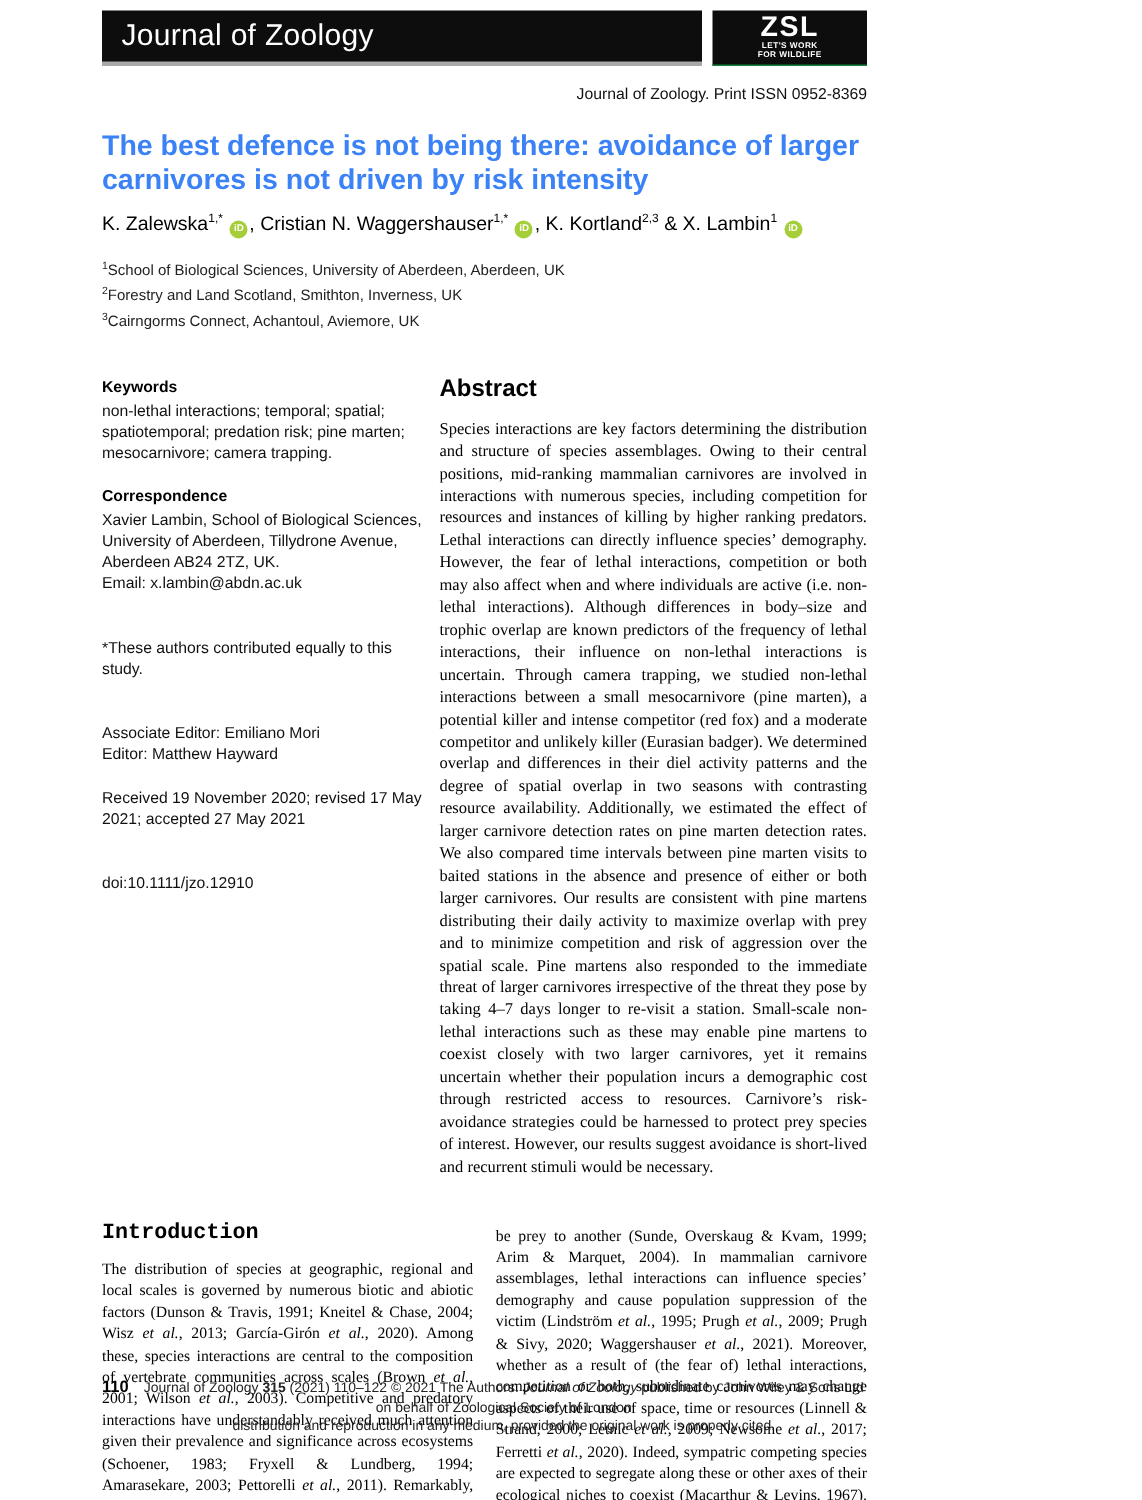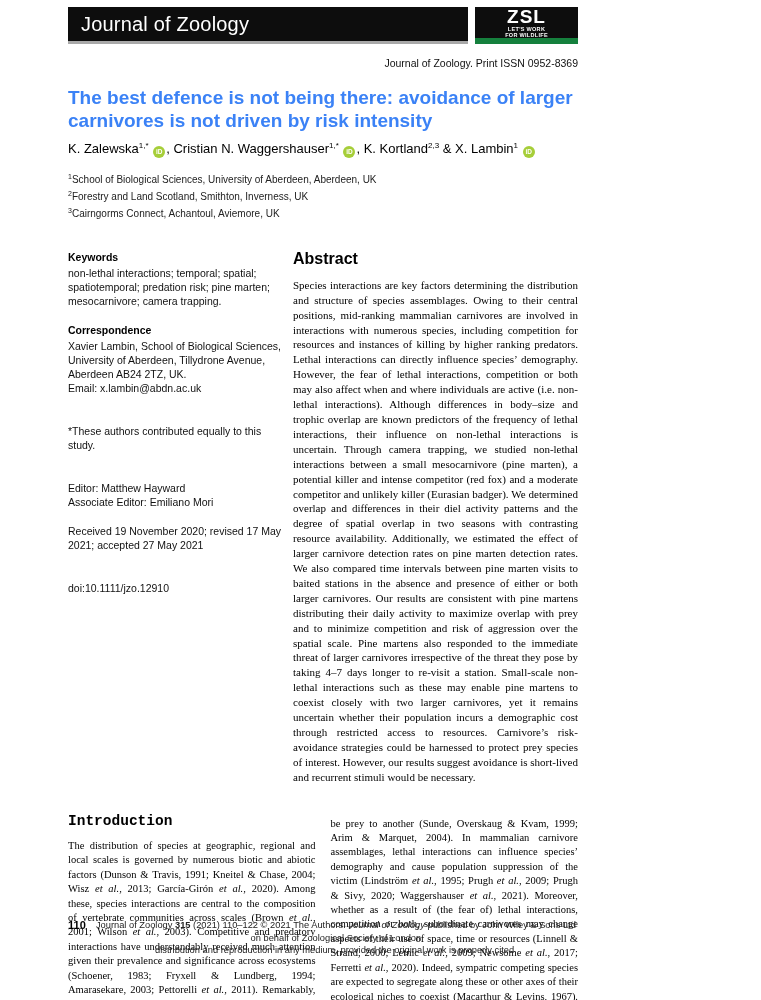--- a/index.html
+++ b/index.html
@@ -17,21 +17,21 @@
   .journal-bar {
     flex: 1; background: #0d0d0d; color: #fff;
     display: flex; align-items: center;
     padding-left: 13px; margin-right: 7px;
     font-size: 20px; letter-spacing: 0.2px;
     border-bottom: 3px solid #a9a9a9;
   }
   .zsl-box {
     width: 103px; background: #0d0d0d; color: #fff;
     display: flex; flex-direction: column; align-items: center; justify-content: center;
-    border-bottom: 6px solid #15803d;
+    border-bottom: 1px solid #15803d;
   }
   .zsl-main { font-size: 19px; font-weight: bold; letter-spacing: 1px; line-height: 18px; }
   .zsl-tag { font-size: 5.5px; font-weight: bold; line-height: 6px; letter-spacing: 0.3px; }
 
   .issn-line { text-align: right; margin-top: 13px; font-size: 10.5px; color: #111; }
 
   
   .article-title { margin-top: 17px; font-size: 19px; font-weight: bold; line-height: 23px; color: #3b82f6; }
   .authors-line { margin-top: 9px; font-size: 13px; }
   .authors-line sup { font-size: 8px; vertical-align: super; }
@@ -113,22 +113,22 @@
         </div>
         <div class="block">
           <div class="block-title">Correspondence</div>
           <div>Xavier Lambin, School of Biological Sciences, University of Aberdeen, Tillydrone Avenue, Aberdeen AB24 2TZ, UK.</div>
           <div>Email: x.lambin@abdn.ac.uk</div>
         </div>
         <div class="gap"></div>
         <div class="block">*These authors contributed equally to this study.</div>
         <div class="gap"></div>
         <div class="block">
+          <div>Associate Editor: Emiliano Mori</div>
           <div>Editor: Matthew Hayward</div>
-          <div>Associate Editor: Emiliano Mori</div>
         </div>
         <div class="block">Received 19 November 2020; revised 17 May 2021; accepted 27 May 2021</div>
         <div class="gap"></div>
         <div class="block">doi:10.1111/jzo.12910</div>
       </div>
 
       <div class="abstract-col">
         <h2 class="abstract-title">Abstract</h2>
         <p class="abstract-body serif">Species interactions are key factors determining the distribution and structure of species assemblages. Owing to their central positions, mid-ranking mammalian carnivores are involved in interactions with numerous species, including competition for resources and instances of killing by higher ranking predators. Lethal interactions can directly influence species’ demography. However, the fear of lethal interactions, competition or both may also affect when and where individuals are active (i.e. non-lethal interactions). Although differences in body–size and trophic overlap are known predictors of the frequency of lethal interactions, their influence on non-lethal interactions is uncertain. Through camera trapping, we studied non-lethal interactions between a small mesocarnivore (pine marten), a potential killer and intense competitor (red fox) and a moderate competitor and unlikely killer (Eurasian badger). We determined overlap and differences in their diel activity patterns and the degree of spatial overlap in two seasons with contrasting resource availability. Additionally, we estimated the effect of larger carnivore detection rates on pine marten detection rates. We also compared time intervals between pine marten visits to baited stations in the absence and presence of either or both larger carnivores. Our results are consistent with pine martens distributing their daily activity to maximize overlap with prey and to minimize competition and risk of aggression over the spatial scale. Pine martens also responded to the immediate threat of larger carnivores irrespective of the threat they pose by taking 4–7 days longer to re-visit a station. Small-scale non-lethal interactions such as these may enable pine martens to coexist closely with two larger carnivores, yet it remains uncertain whether their population incurs a demographic cost through restricted access to resources. Carnivore’s risk-avoidance strategies could be harnessed to protect prey species of interest. However, our results suggest avoidance is short-lived and recurrent stimuli would be necessary.</p>
       </div>

